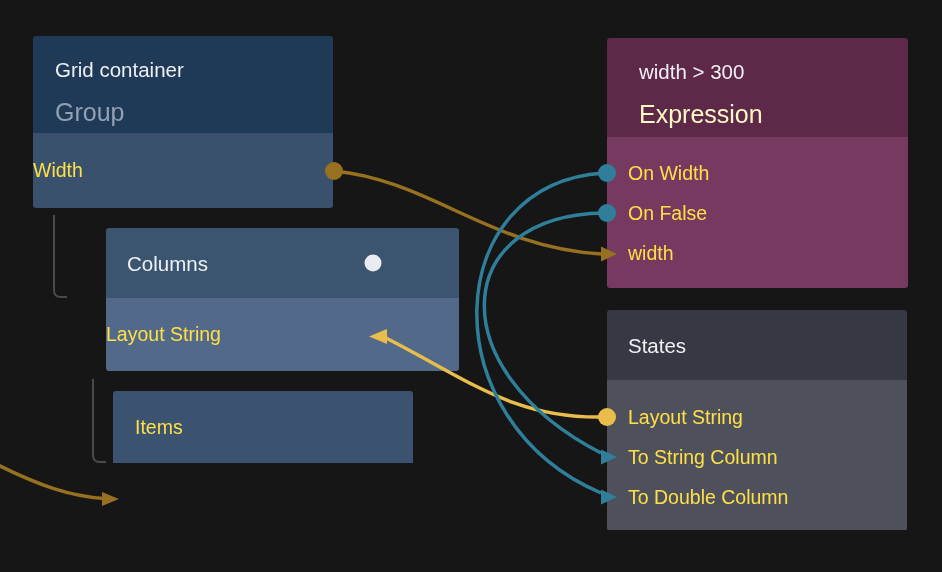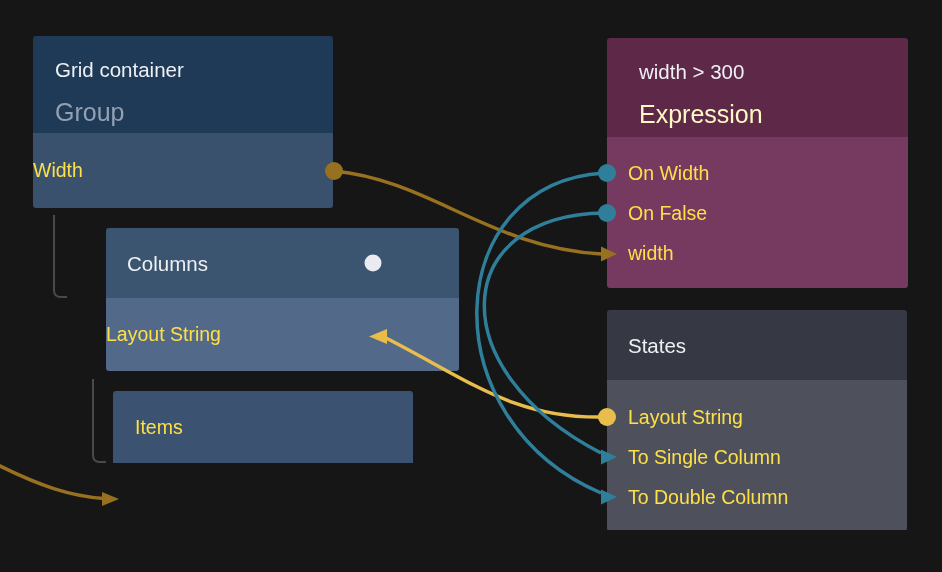--- a/index.html
+++ b/index.html
@@ -65,21 +65,21 @@
       <div class="port row">width</div>
     </div>
   </div>
 
   <div class="node" style="left:607px;top:310px;width:300px;height:221px;">
     <div class="hdr single" style="height:70px;background:var(--states_header);">
       <div class="title">States</div>
     </div>
     <div class="body" style="height:150px;background:var(--states_body);padding-top:17px;">
       <div class="port row">Layout String</div>
-      <div class="port row">To Single Column</div>
+      <div class="port row">To String Column</div>
       <div class="port row">To Double Column</div>
     </div>
   </div>
 
   <svg class="wires" width="942" height="572" viewBox="0 0 942 572">
 
     <path d="M 54 215 L 54 290 Q 54 297 61 297 L 67 297" fill="none" stroke-width="2" stroke="#4a4a4a"></path>
 
     <path d="M 93 379 L 93 455 Q 93 462 100 462 L 106 462" fill="none" stroke-width="2" stroke="#4a4a4a"></path>
 

